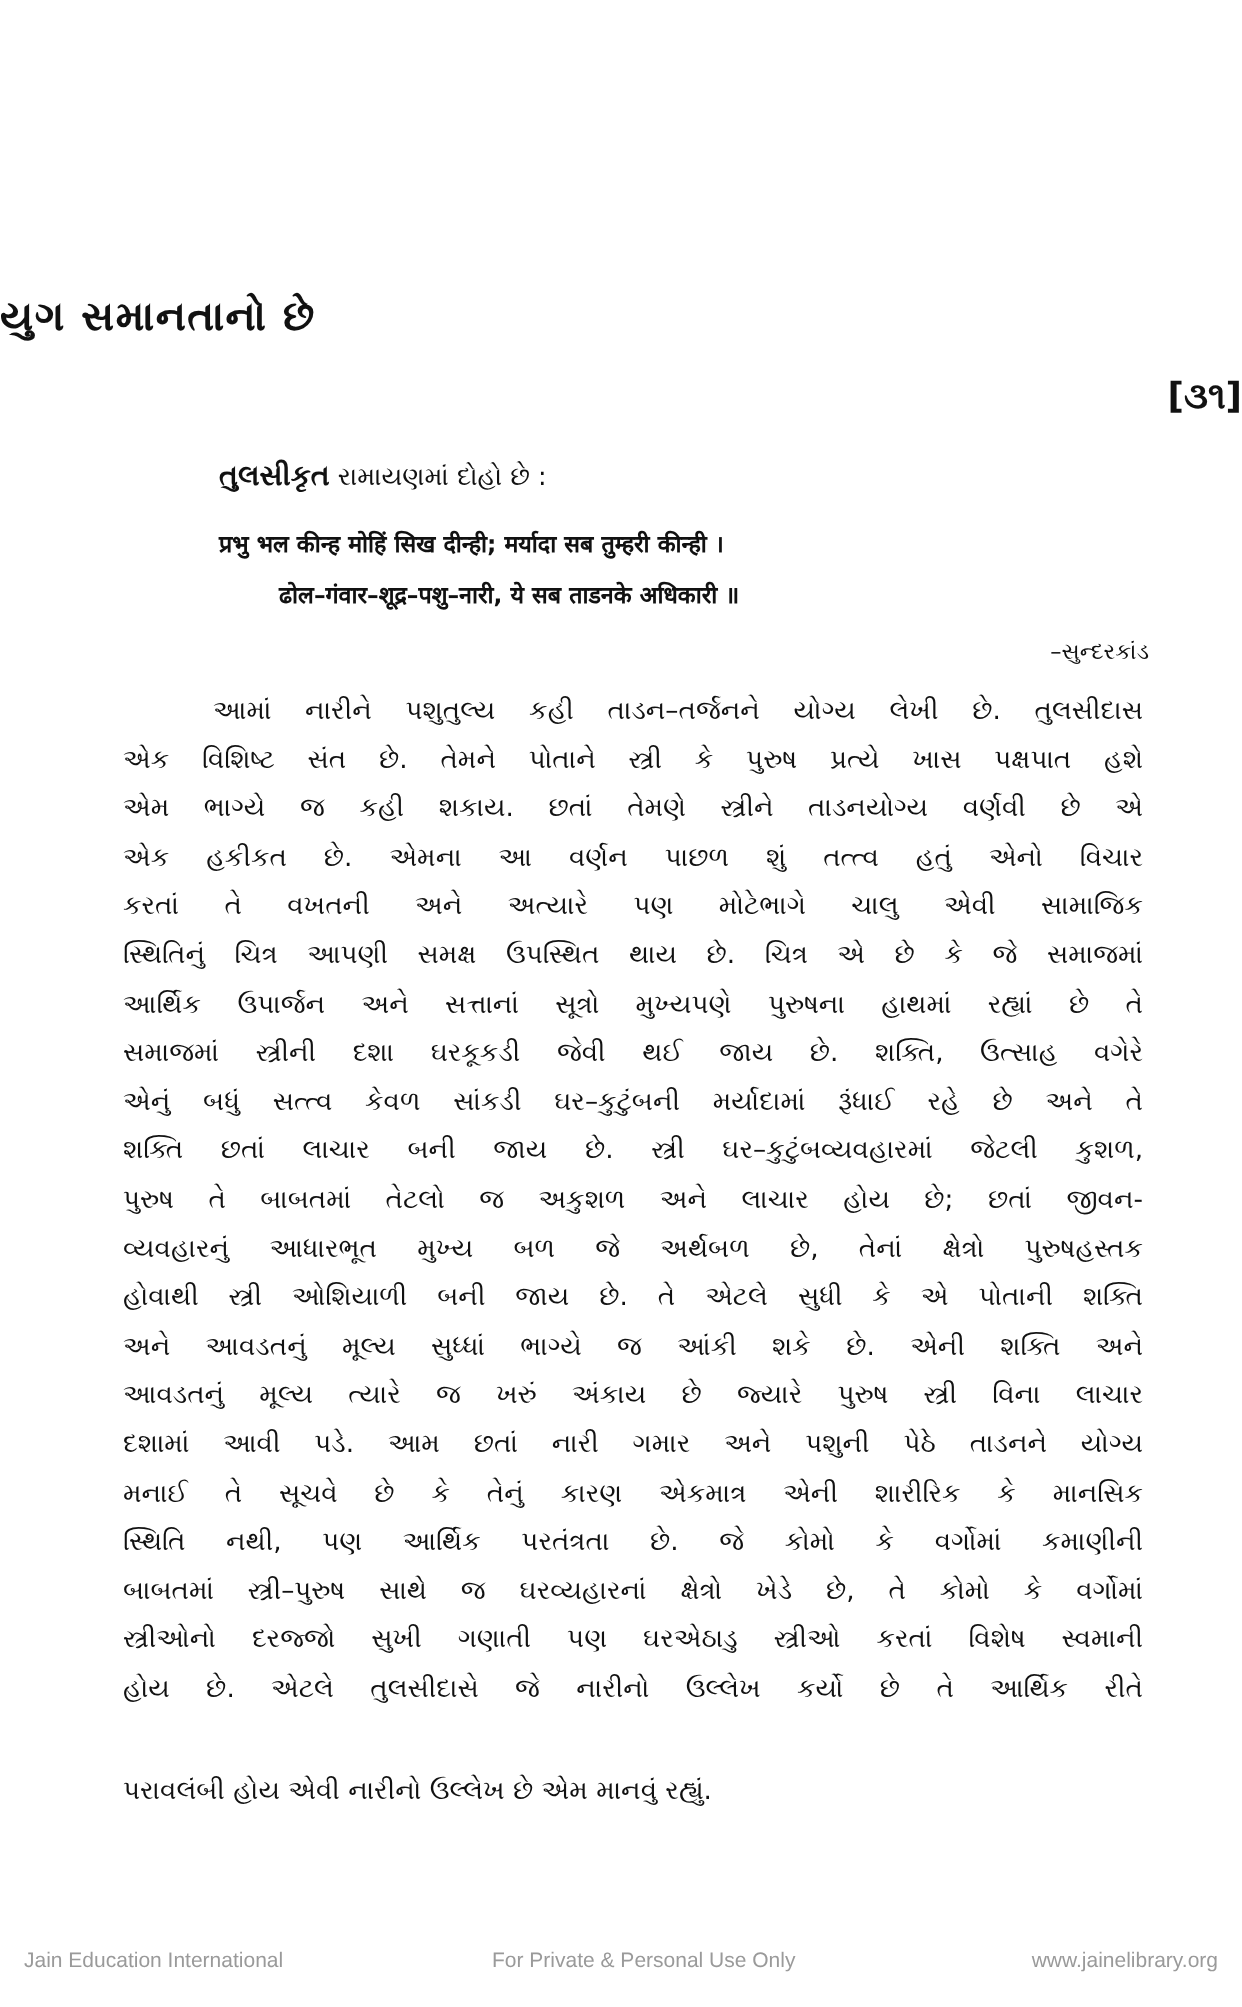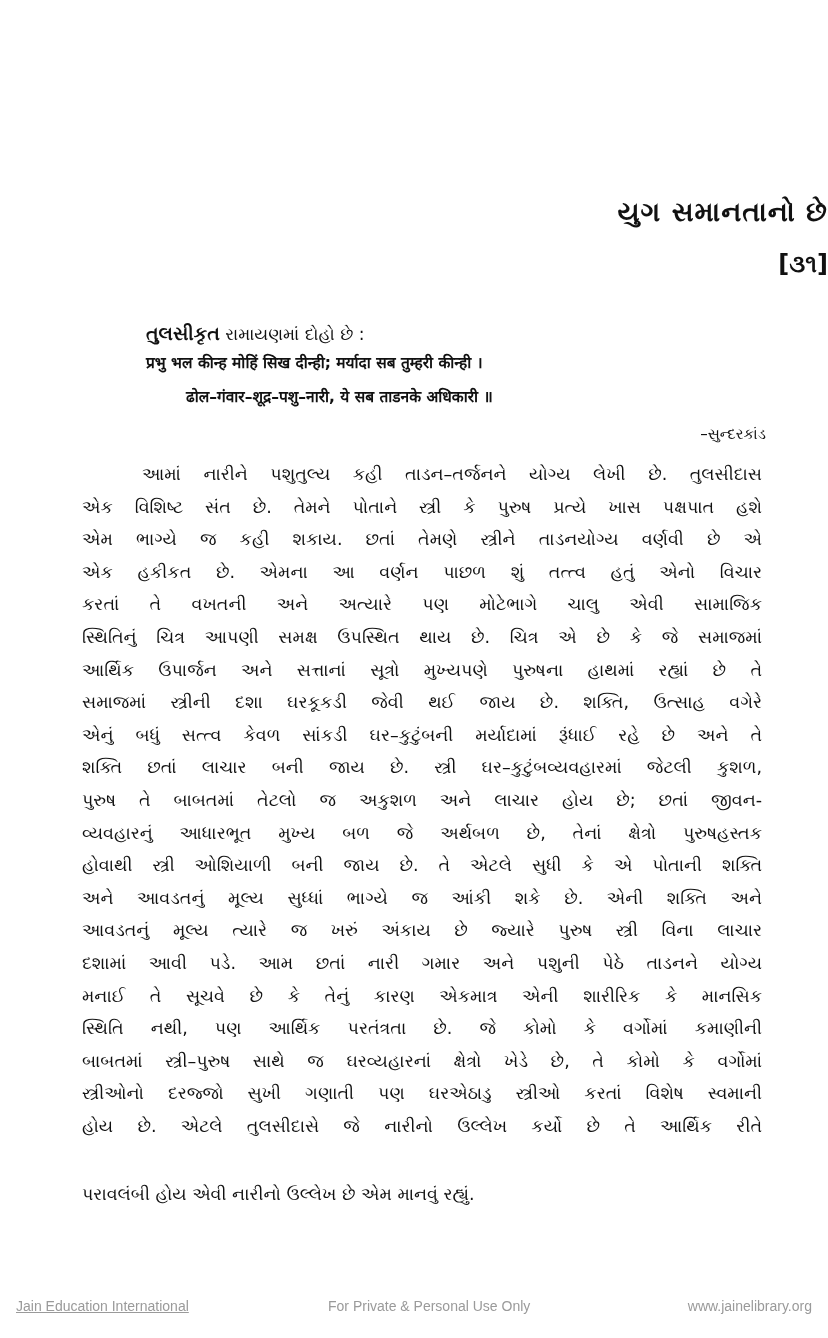--- a/index.html
+++ b/index.html
@@ -19,40 +19,39 @@
       position: absolute;
       left: 0; top: 0;
       width: 828px;
       height: 1338px;
     }
     .chapter-title {
       position: absolute;
       top: 196px;
       left: 0;
       width: 828px;
-      text-align: right;
+      text-align: left;
       font-size: 27px;
       font-weight: bold;
       letter-spacing: 1px;
     }
     .chapter-number {
       position: absolute;
       top: 250px;
       left: 0;
       width: 828px;
       text-align: right;
       font-size: 24px;
       font-weight: bold;
     }
     .intro {
       position: absolute;
       top: 306px;
       left: 146px;
       font-size: 17px;
-      margin-top: 16px;
     }
     .intro .bold {
       font-weight: bold;
       font-size: 19px;
     }
     .verse {
       position: absolute;
       left: 146px;
       font-size: 15.5px;
       font-weight: bold;
@@ -94,21 +93,21 @@
       width: 828px;
       height: 20px;
       font-family: "Liberation Sans", sans-serif;
       font-size: 14px;
       color: #9a9a9a;
     }
     .footer span {
       position: absolute;
       top: 0;
     }
-    .footer .f-left { left: 16px; text-decoration: underline; }
+    .footer .f-left { left: 16px; }
     .footer .f-center { left: 328px; }
     .footer .f-right { right: 16px; text-align: right; }
   </style>
 </head>
 <body>
 
 <div class="page">
 
   <div class="chapter-title">યુગ સમાનતાનો છે</div>
 

